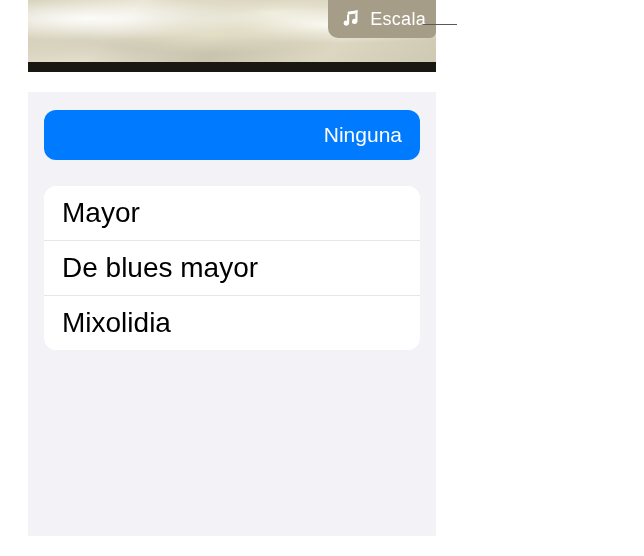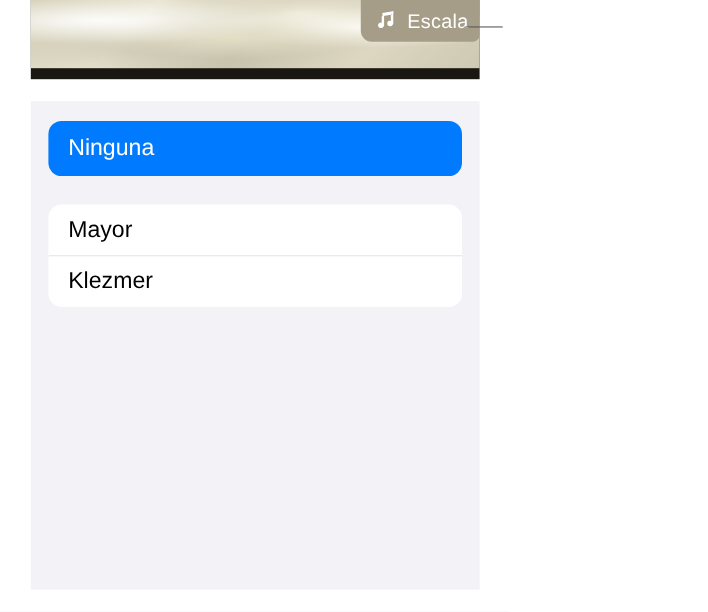--- a/index.html
+++ b/index.html
@@ -98,32 +98,33 @@
       width: 100%;
       background: #007aff;
       color: #ffffff;
       font-size: 21px;
       font-weight: 400;
       padding: 13px 18px;
       border-radius: 12px;
       margin-bottom: 26px;
       display: flex;
       align-items: center;
+      justify-content: flex-end;
     }
 
     .list-group {
       background: #ffffff;
       border-radius: 12px;
       margin-bottom: 26px;
       overflow: hidden;
     }
 
     .list-item {
       padding: 11px 18px;
-      font-size: 21px;
+      font-size: 28px;
       color: #000000;
       border-bottom: 1px solid #e5e5ea;
       display: flex;
       align-items: center;
     }
 
     .list-item:last-child {
       border-bottom: none;
     }
   </style>
@@ -153,18 +154,21 @@
 
   <div class="selected-pill">
     <span>Ninguna</span>
   </div>
 
   <div class="list-group">
     <div class="list-item">
       <span>Mayor</span>
     </div>
     <div class="list-item">
-      <span>Klezmer</span>
+      <span>De blues mayor</span>
+    </div>
+    <div class="list-item">
+      <span>Mixolidia</span>
     </div>
   </div>
 
 
 </div>
 
 </body></html>

